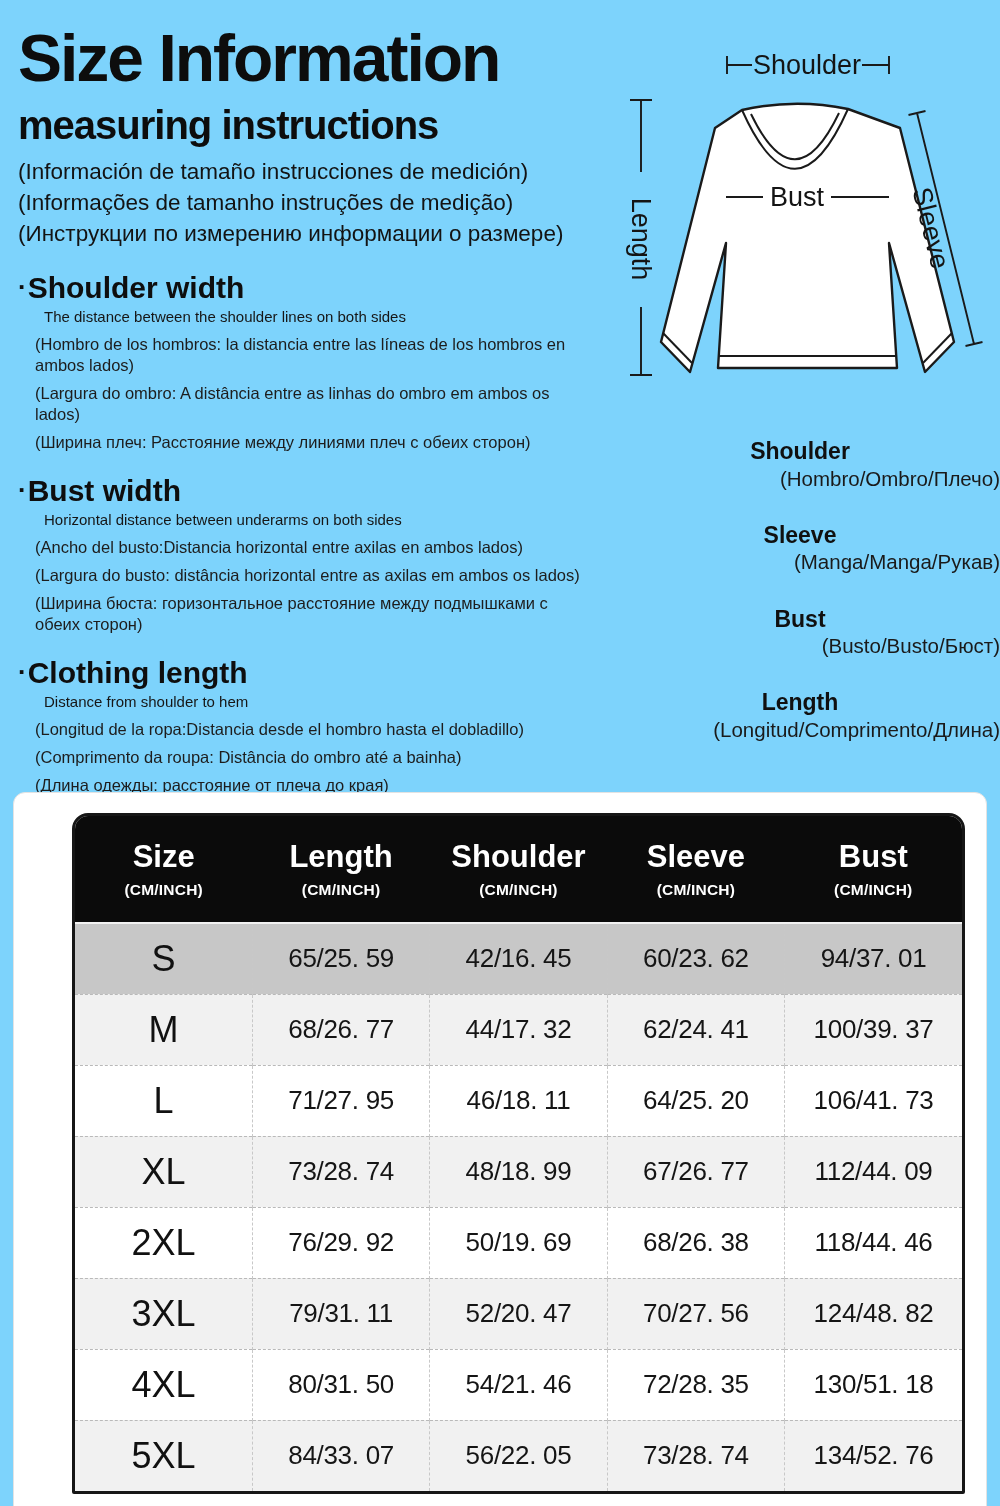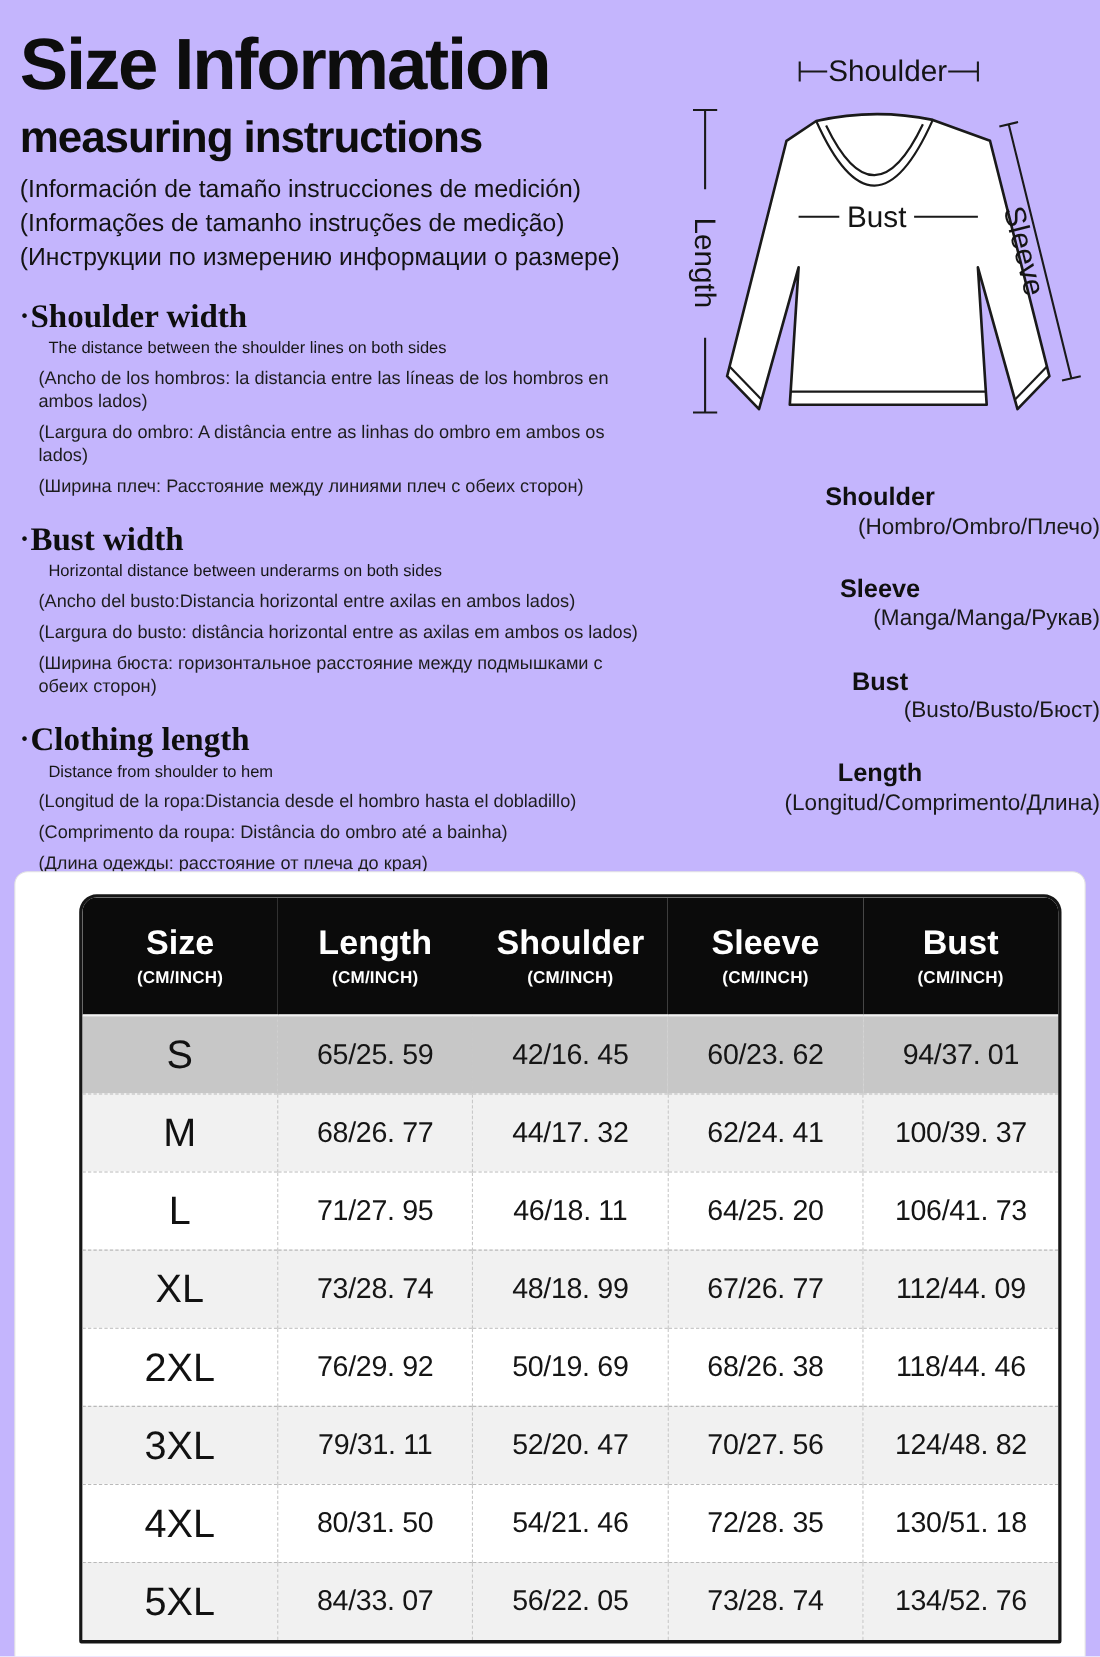--- a/index.html
+++ b/index.html
@@ -1,31 +1,31 @@
 <!DOCTYPE html>
 <html><head>
 <meta charset="utf-8">
 <style>
   * { margin:0; padding:0; box-sizing:border-box; }
   html,body { background:#ffffff; }
   body { font-family:"Liberation Sans", sans-serif; color:#141414; }
   .page {
     position:relative; width:1000px; height:1506px; margin:0 auto;
-    background:#c4b5fd; overflow:hidden;
+    background:#7dd3fc; overflow:hidden;
   }
 
   
   .left-col { position:absolute; left:18px; top:22px; width:592px; }
   .main-title { font-size:66px; font-weight:700; letter-spacing:-2px; line-height:1.12; color:#0d0d0d; }
   .sub-title  { font-size:40px; font-weight:700; letter-spacing:-1px; line-height:1.15; margin-top:6px; color:#0d0d0d; }
   .title-trans { margin-top:8px; }
   .title-trans p { font-size:22.5px; line-height:1.39; color:#131313; }
 
   .measure-section { margin-top:21px; }
-  .section-head { font-size:30px; font-weight:700; color:#0e0e0e; line-height:1.15;font-family:Liberation Serif, serif; }
+  .section-head { font-size:30px; font-weight:700; color:#0e0e0e; line-height:1.15; }
   .section-head .bullet { font-size:26px; vertical-align:2px; margin-right:1px; }
   .section-desc { font-size:15px; color:#161616; margin:3px 0 7px 26px; line-height:1.25; }
   .section-trans { margin-left:17px; max-width:545px; }
   .section-trans p { font-size:16.5px; line-height:1.27; color:#1d1d1d; margin-bottom:7px; }
 
   
   .right-col { position:absolute; left:600px; top:22px; width:400px; }
   .shirt-svg { display:block; width:400px; height:408px; }
   .shirt-svg text { font-family:"Liberation Sans", sans-serif; fill:#141414; }
 
@@ -72,21 +72,21 @@
     <div class="title-trans">
       <p>(Información de tamaño instrucciones de medición)</p>
       <p>(Informações de tamanho instruções de medição)</p>
       <p>(Инструкции по измерению информации о размере)</p>
     </div>
 
     <div class="measure-section">
       <div class="section-head"><span class="bullet">·</span><span>Shoulder width</span></div>
       <div class="section-desc">The distance between the shoulder lines on both sides</div>
       <div class="section-trans">
-        <p>(Ancho de los hombros: la distancia entre las líneas de los hombros en ambos lados)</p>
+        <p>(Hombro de los hombros: la distancia entre las líneas de los hombros en ambos lados)</p>
         <p>(Largura do ombro: A distância entre as linhas do ombro em ambos os lados)</p>
         <p>(Ширина плеч: Расстояние между линиями плеч с обеих сторон)</p>
       </div>
     </div>
 
     <div class="measure-section">
       <div class="section-head"><span class="bullet">·</span><span>Bust width</span></div>
       <div class="section-desc">Horizontal distance between underarms on both sides</div>
       <div class="section-trans">
         <p>(Ancho del busto:Distancia horizontal entre axilas en ambos lados)</p>

